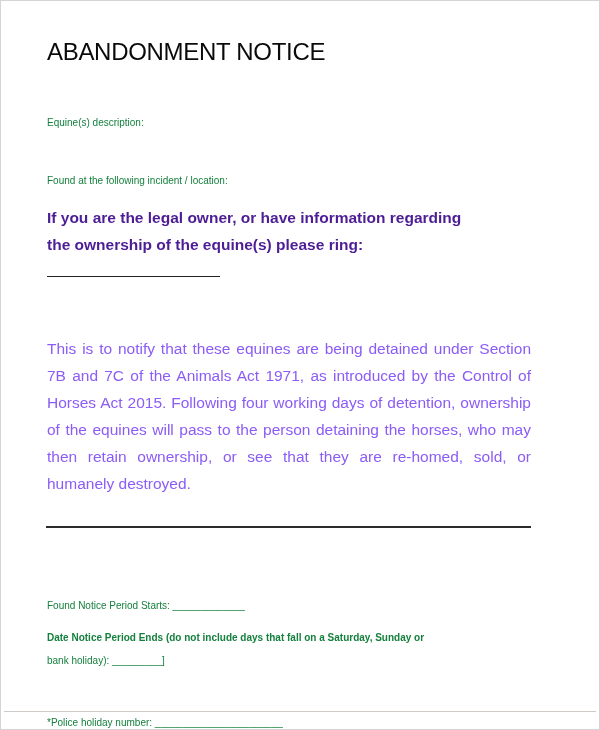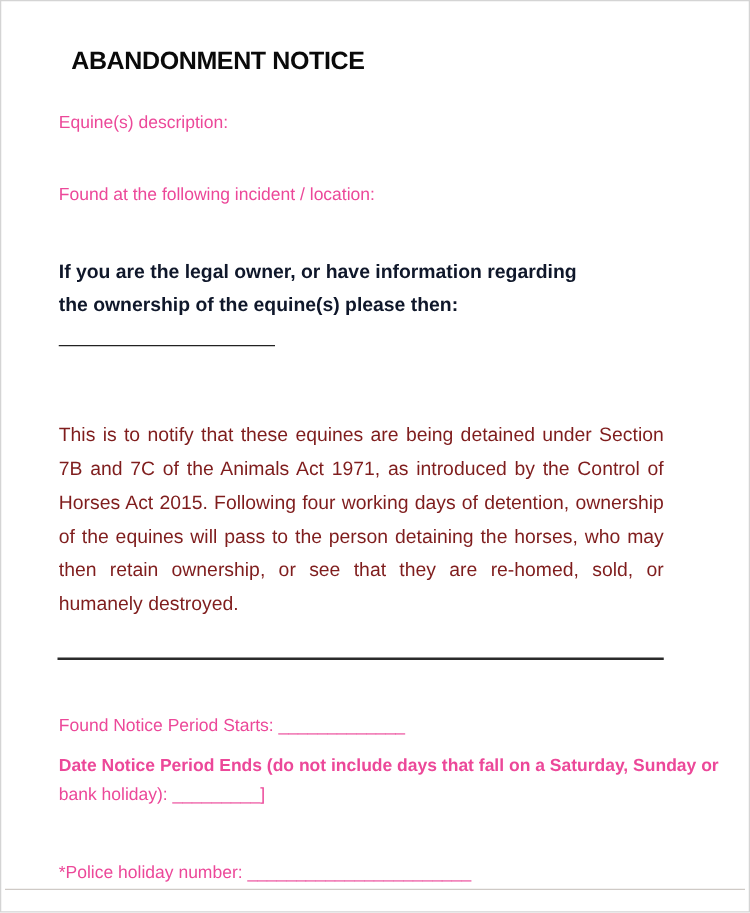--- a/index.html
+++ b/index.html
@@ -27,63 +27,64 @@
     .page-divider {
       position: absolute;
       left: 3px;
       width: 592px;
       top: 710px;
       height: 0;
       border-top: 1px solid #cfcac6;
     }
     .title {
       position: absolute;
-      left: 56px;
+      left: 46px;
       top: 37px;
-      font-size: 20px;
-      font-weight: bold;
+      font-size: 24px;
+      font-weight: normal;
       letter-spacing: -0.3px;
       color: #0a0a0a;
       white-space: nowrap;
       margin: 0;
     }
     .small {
       position: absolute;
       left: 46px;
-      font-size: 14px;
-      color: #ec4899;
+      font-size: 10px;
+      color: #15803d;
       white-space: nowrap;
+      margin-top: 28px;
     }
     .bold-para {
       position: absolute;
       left: 46px;
       top: 203px;
       width: 470px;
       font-size: 15.5px;
       font-weight: bold;
       line-height: 27px;
-      color: #0f172a;
+      color: #4c1d95;
     }
     .blank-line {
       position: absolute;
       left: 46px;
       top: 275px;
       width: 173px;
       height: 0;
       border-top: 1.5px solid #222;
     }
     .body-para {
       position: absolute;
       left: 46px;
       top: 334px;
       width: 484px;
       font-size: 15.5px;
       line-height: 27px;
       text-align: justify;
-      color: #7f1d1d;
+      color: #8b5cf6;
     }
     .rule {
       position: absolute;
       left: 45px;
       top: 525px;
       width: 485px;
       height: 0;
       border-top: 2px solid #2b2b2b;
     }
   </style>
@@ -93,21 +94,21 @@
 <div class="page">
 
   <h1 class="title">ABANDONMENT NOTICE</h1>
 
   <div class="small" style="top:88px;">Equine(s) description:</div>
 
   <div class="small" style="top:146px;">Found at the following incident / location:</div>
 
   <div class="bold-para">
     <div>If you are the legal owner, or have information regarding</div>
-    <div>the ownership of the equine(s) please then:</div>
+    <div>the ownership of the equine(s) please ring:</div>
   </div>
 
   <div class="blank-line"></div>
 
   <p class="body-para" style="margin:0;">This is to notify that these equines are being detained under Section 7B and 7C of the Animals Act 1971, as introduced by the Control of Horses Act 2015.  Following four working days of detention, ownership of the equines will pass to the person detaining the horses, who may then retain ownership, or see that they are re-homed, sold, or humanely destroyed.</p>
 
   <div class="rule"></div>
 
   <div class="small" style="top:571px;">Found Notice Period Starts: _____________</div>
 

